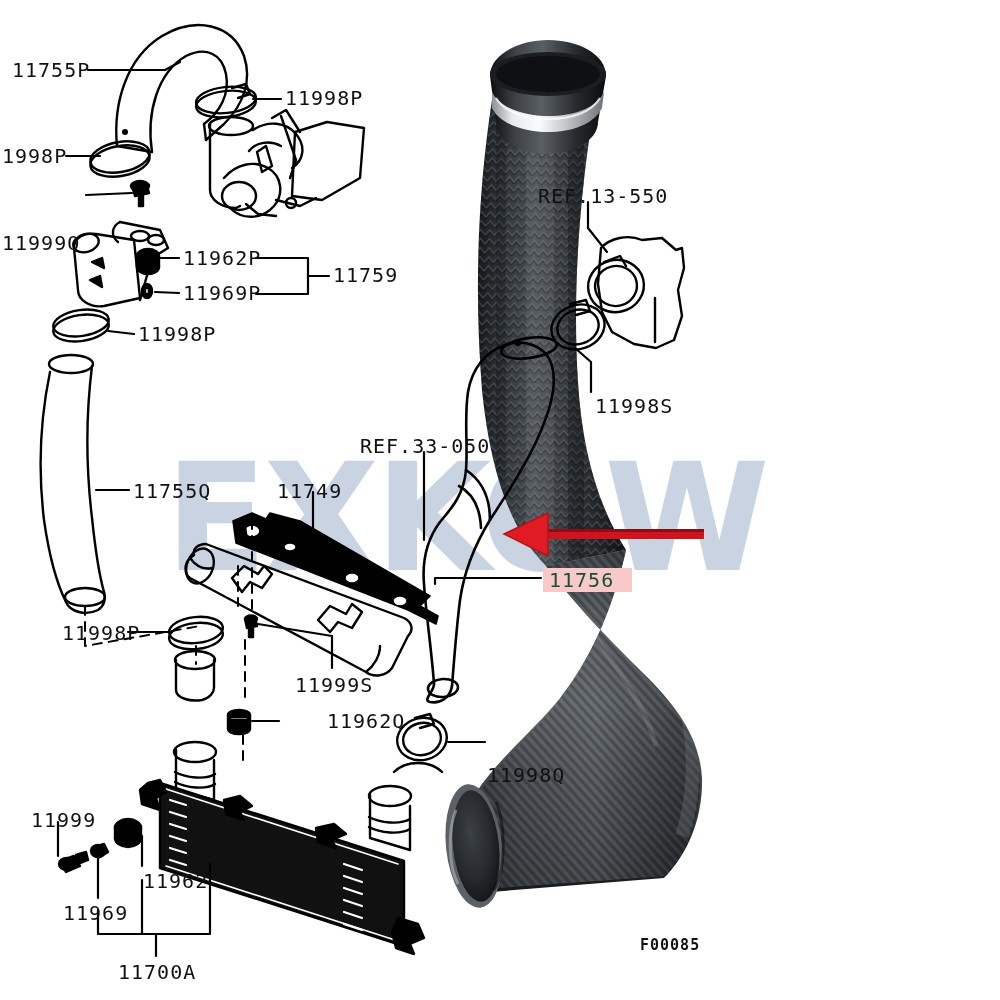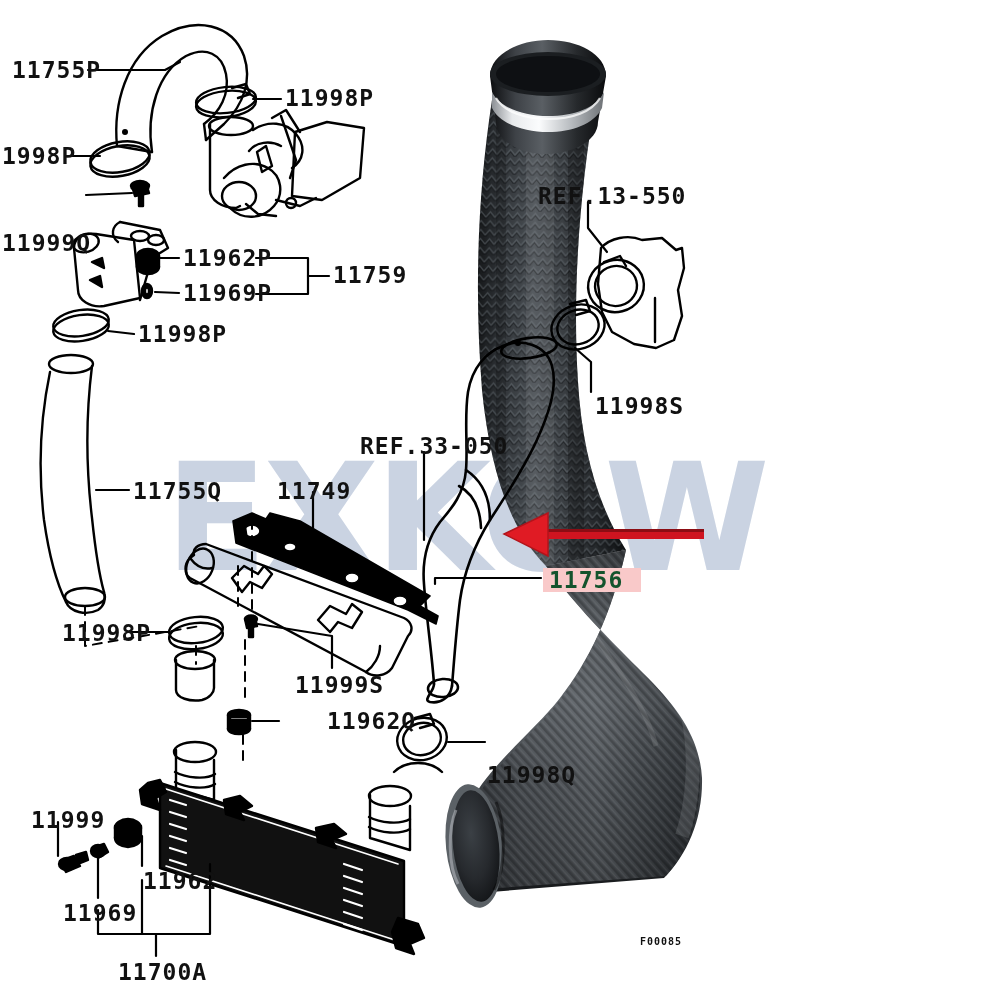--- a/index.html
+++ b/index.html
@@ -13,29 +13,29 @@
     font-weight:bold;font-size:150px;line-height:160px;letter-spacing:-4px;
     color:#c6d0e0;opacity:.92;white-space:nowrap;pointer-events:none;
     -webkit-user-select:none;user-select:none;
   }
   
   #art{position:absolute;left:0;top:0;width:1000px;height:1000px;}
   
   .lbl{
     position:absolute;
     font-family:"DejaVu Sans Mono","Liberation Mono",monospace;
-    font-size:23px;font-weight:bold;color:#111;white-space:nowrap;
+    font-size:20px;font-weight:normal;color:#111;white-space:nowrap;
     letter-spacing:1px;line-height:20px;
   }
   .lbl-hl{
     background:#f9c9c9;padding:2px 18px 2px 6px;color:#14532d;
   }
   .code{
     position:absolute;font-family:"DejaVu Sans Mono","Liberation Mono",monospace;
-    font-size:10px;font-weight:bold;letter-spacing:1px;color:#111;
+    font-size:15px;font-weight:bold;letter-spacing:1px;color:#111;
   }
   
   #photo{position:absolute;left:430px;top:10px;width:570px;height:940px;pointer-events:none;}
 </style>
 </head>
 <body>
 
 <div id="stage">
 
   <div id="watermark">EXKOW</div>

